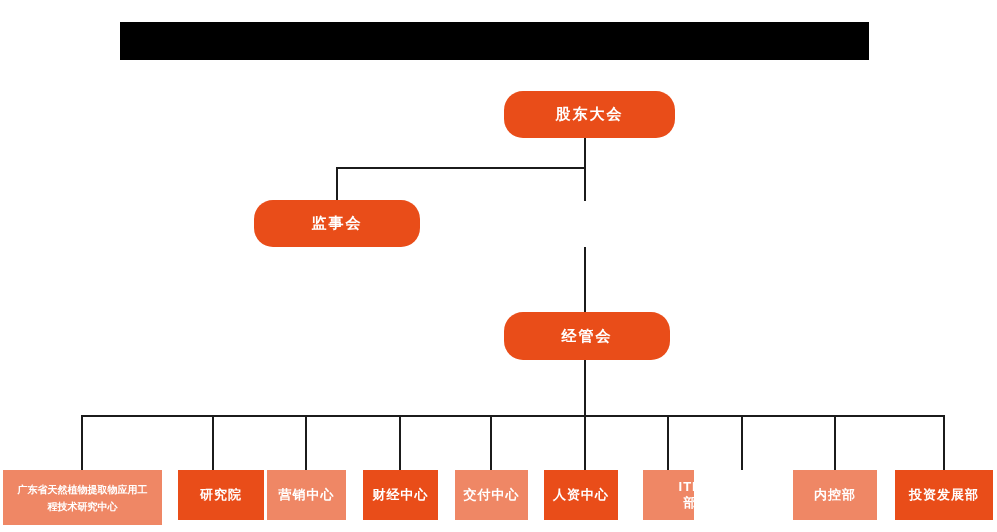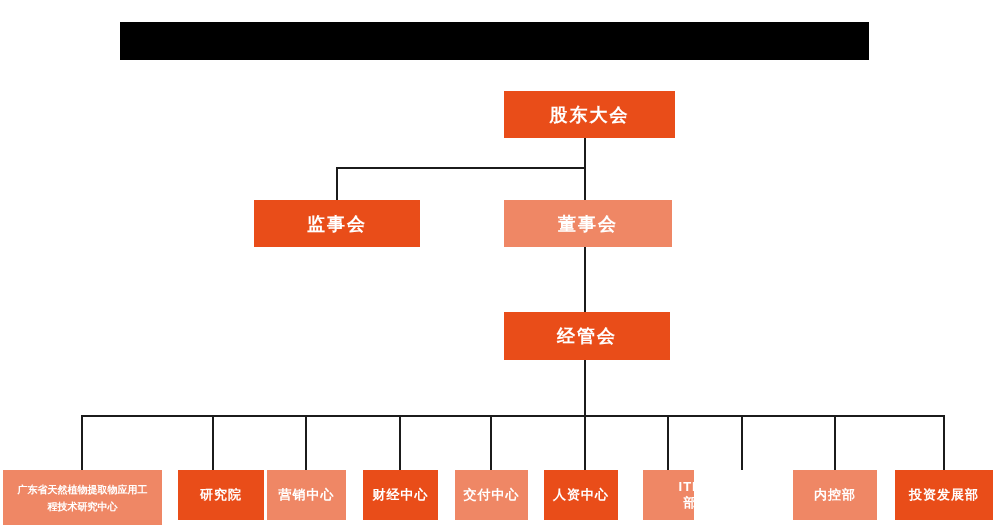--- a/index.html
+++ b/index.html
@@ -19,21 +19,21 @@
   
   .node {
     position:absolute;
     display:flex; align-items:center; justify-content:center;
     color:#ffffff; font-weight:bold;
     box-sizing:border-box; text-align:center;
   }
   .tone-dark  { background:#E94D19; }
   .tone-light { background:#EF8765; }
 
-  .lvl { font-size:18px; letter-spacing:2px; }
+  .lvl { font-size:15px; letter-spacing:2px;border-radius:19px; }
   #n-shareholders { left:504px; top:91px;  width:171px; height:47px; }
   #n-supervisory  { left:254px; top:200px; width:166px; height:47px; }
   #n-board        { left:504px; top:200px; width:168px; height:47px; }
   #n-management   { left:504px; top:312px; width:166px; height:48px; }
 
   .dept { top:470px; height:50px; font-size:13px; letter-spacing:1px; }
   #d1  { left:3px;   width:159px; height:55px; font-size:10px; line-height:17px; letter-spacing:0; padding:0 12px; }
   #d2  { left:178px; width:86px; }
   #d3  { left:267px; width:79px; }
   #d4  { left:363px; width:75px; }
@@ -85,21 +85,20 @@
   <div class="line drop drop-6"></div>
   <div class="line drop drop-7"></div>
   <div class="line drop drop-8"></div>
   <div class="line drop drop-9"></div>
   <div class="line drop drop-10"></div>
 
   <div class="node lvl tone-dark" id="n-shareholders">股东大会</div>
 
   <div class="node lvl tone-dark" id="n-supervisory">监事会</div>
 
-  <div class="node lvl tone-light" id="n-board">董事会</div>
 
   <div class="node lvl tone-dark" id="n-management">经管会</div>
 
   <div class="node dept tone-light" id="d1">广东省天然植物提取物应用工程技术研究中心</div>
   <div class="node dept tone-dark" id="d2">研究院</div>
   <div class="node dept tone-light" id="d3">营销中心</div>
   <div class="node dept tone-dark" id="d4">财经中心</div>
   <div class="node dept tone-light" id="d5">交付中心</div>
   <div class="node dept tone-dark" id="d6">人资中心</div>
   <div class="node dept tone-light" id="d7">ITD部</div>

